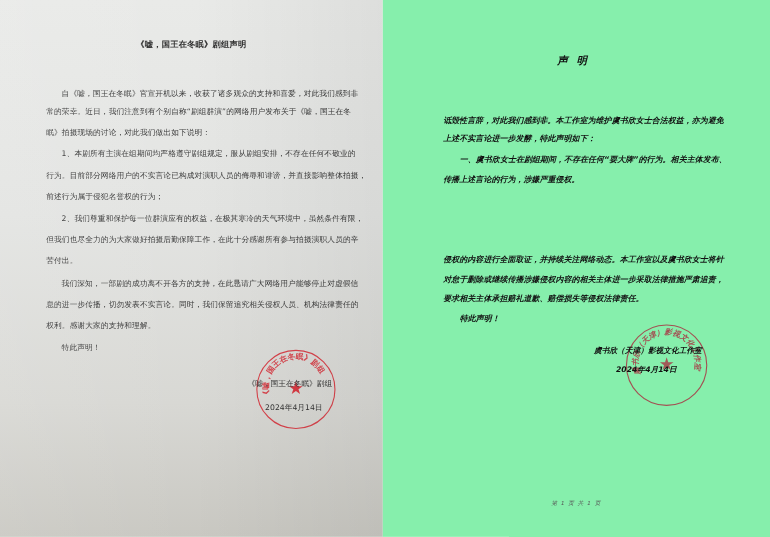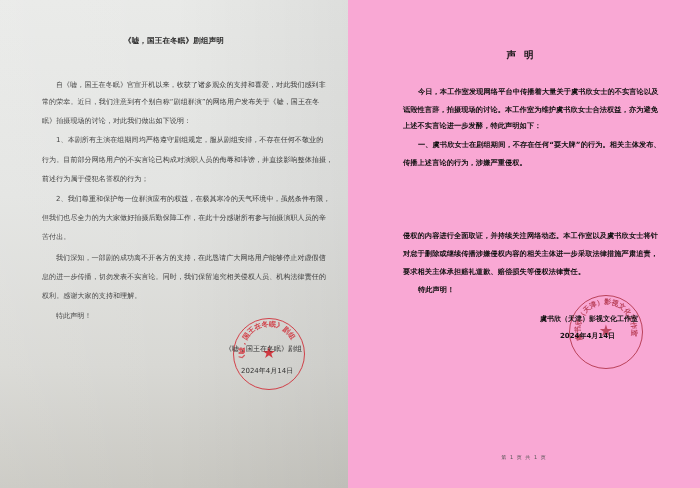--- a/index.html
+++ b/index.html
@@ -13,21 +13,21 @@
     background: linear-gradient(180deg, #e9eae8 0%, #e3e4e2 40%, #d8d8d4 75%, #c9c8c2 100%);
     overflow:hidden;
   }
   .page-left::after {
     content:""; position:absolute; inset:0;
     background: linear-gradient(90deg, rgba(255,255,255,0.08) 0%, rgba(0,0,0,0) 50%, rgba(0,0,0,0.05) 100%);
     pointer-events:none;
   }
   .page-right {
     position:absolute; left:348px; top:0; width:352px; height:488px;
-    background:#f9a8d4; overflow:hidden;
+    background:#86efac; overflow:hidden;font-style:italic;
   }
   .l-title {
     position:absolute; left:0; width:348px; top:36px; text-align:center;
     font-size:7.5px; font-weight:bold; color:#2e2e2e; letter-spacing:0.2px;
   }
   .l-line {
     position:absolute; left:42px; font-size:7px; color:#3a3a3a; white-space:nowrap; letter-spacing:0.1px;
   }
   .l-line.indent { left:56px; }
   .r-title {
@@ -89,22 +89,21 @@
     </svg>
     <span class="seal-star">★</span>
   </div>
   <div class="sign" style="left:225px; top:344px;">《嘘，国王在冬眠》剧组</div>
   <div class="sign" style="left:241px; top:366px;">2024年4月14日</div>
 </div>
 
 <div class="page-right">
   <div class="r-title">声明</div>
 
-  <div class="r-line indent" style="top:87px">今日，本工作室发现网络平台中传播着大量关于虞书欣女士的不实言论以及</div>
-  <div class="r-line" style="top:105px">诋毁性言辞，拍摄现场的讨论。本工作室为维护虞书欣女士合法权益，亦为避免</div>
+  <div class="r-line" style="top:105px">诋毁性言辞，对此我们感到非。本工作室为维护虞书欣女士合法权益，亦为避免</div>
   <div class="r-line" style="top:121px">上述不实言论进一步发酵，特此声明如下：</div>
   <div class="r-line indent" style="top:140px">一、虞书欣女士在剧组期间，不存在任何“耍大牌”的行为。相关主体发布、</div>
   <div class="r-line" style="top:158px">传播上述言论的行为，涉嫌严重侵权。</div>
   <div class="r-line" style="top:231px">侵权的内容进行全面取证，并持续关注网络动态。本工作室以及虞书欣女士将针</div>
   <div class="r-line" style="top:249px">对怠于删除或继续传播涉嫌侵权内容的相关主体进一步采取法律措施严肃追责，</div>
   <div class="r-line" style="top:267px">要求相关主体承担赔礼道歉、赔偿损失等侵权法律责任。</div>
   <div class="r-line indent" style="top:285px">特此声明！</div>
 
   <div class="seal" style="left:221px; top:295px; width:72px; height:72px; border-color:rgba(170,40,60,0.8);">
     <svg class="seal-arc" viewBox="0 0 72 72">

